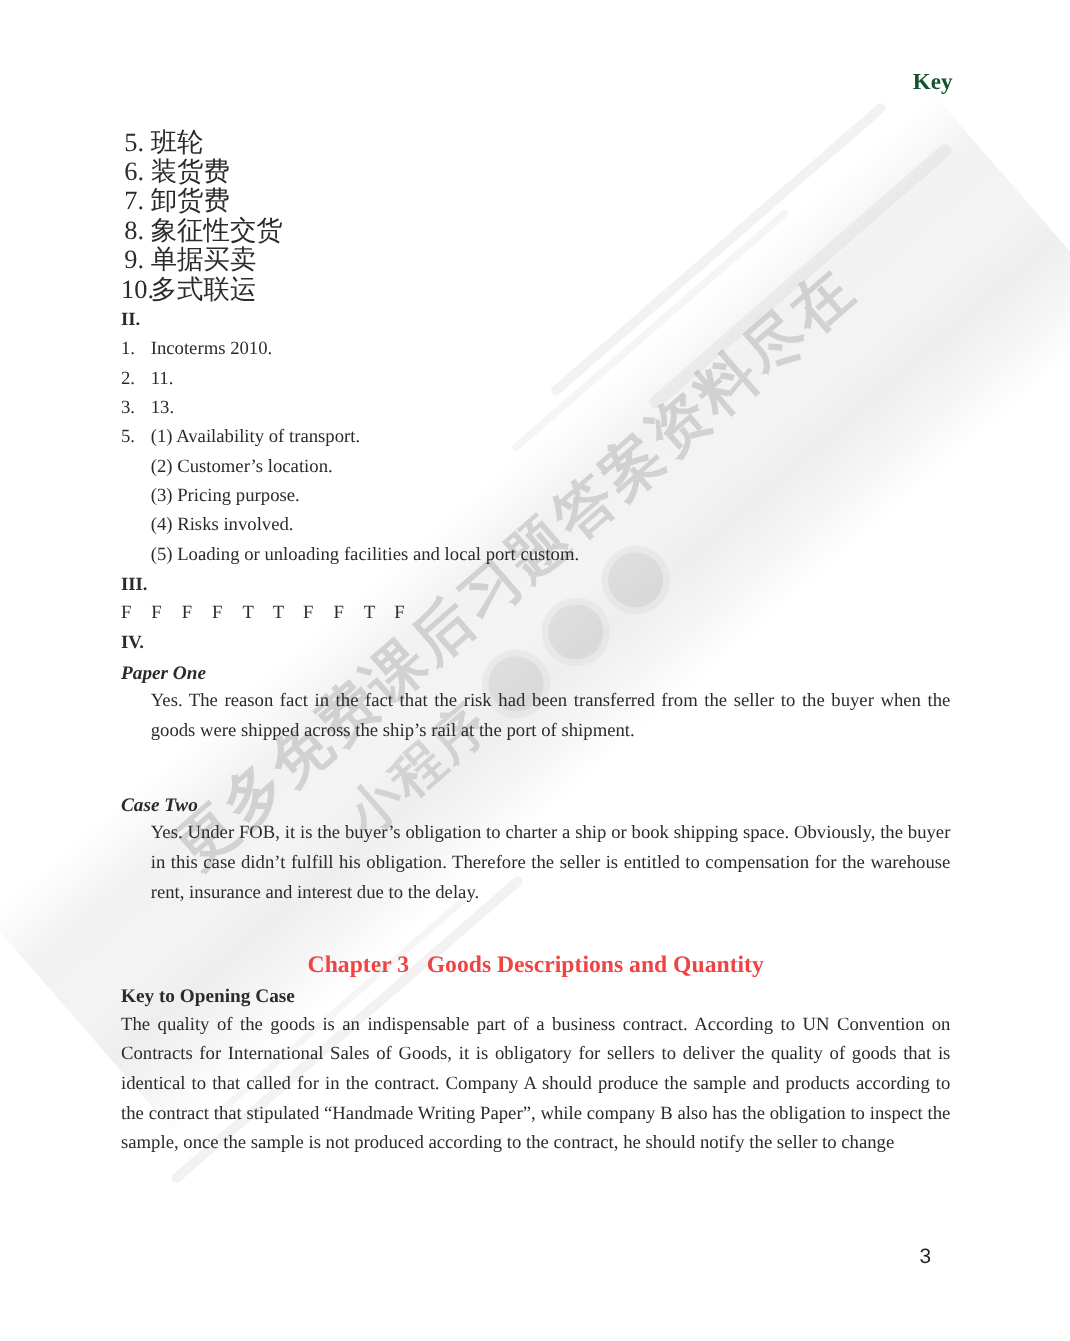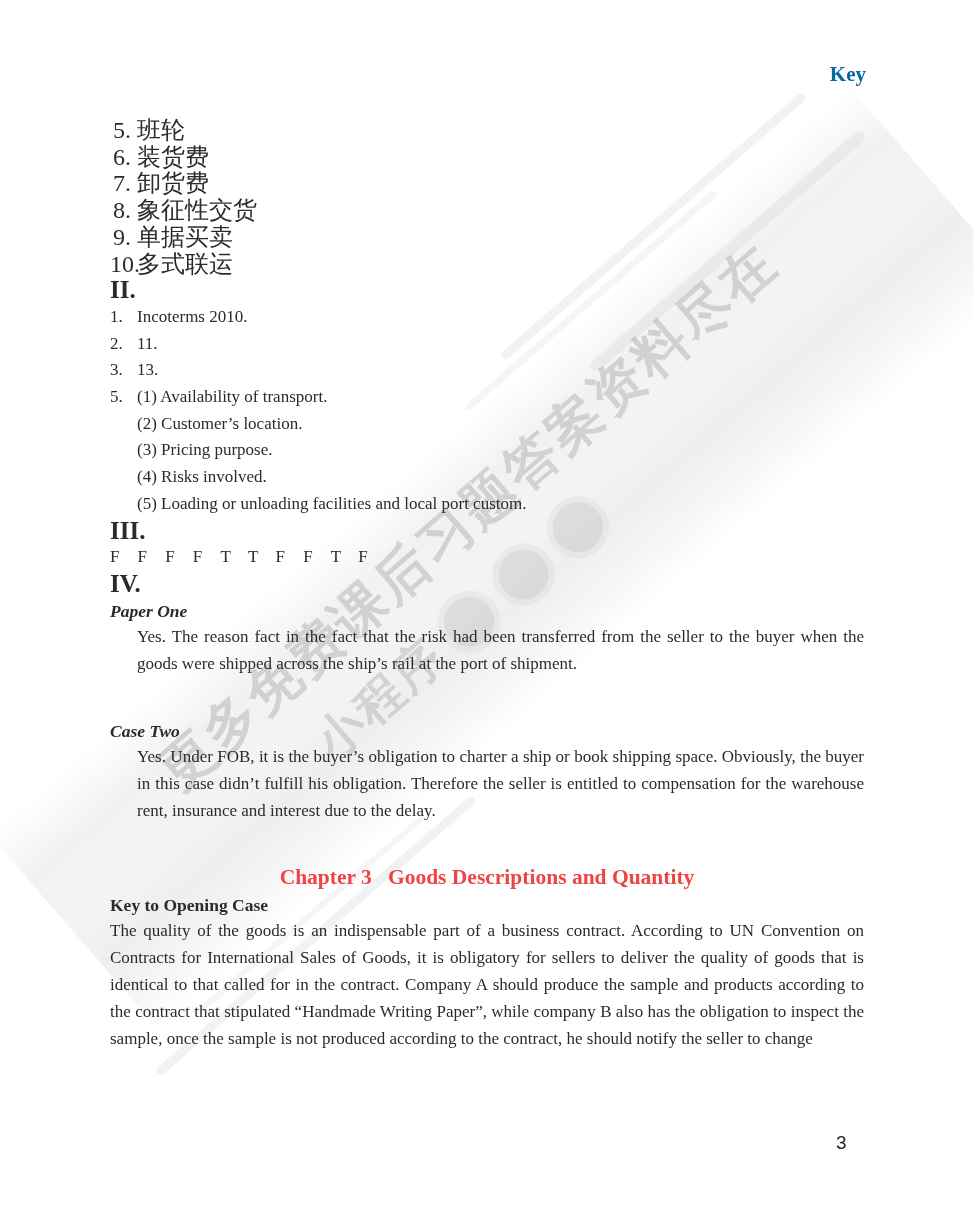--- a/index.html
+++ b/index.html
@@ -71,21 +71,21 @@
 
   
   .content {
     position:absolute; left:110px; top:117px; width:754px;
     font-size:17px; line-height:26.7px;
   }
   .row { white-space:nowrap; }
   .num  { display:inline-block; width:21px; text-align:right; margin-right:6px; }
   .num2 { display:inline-block; width:27px; text-align:left; }
   .vocab { font-size:24px; }
-  .sec-head { font-weight:bold; font-size:25px; }
+  .sec-head { font-weight:bold; font-size:17px; }
   .sub-item { padding-left:27px; }
   .tf-row { letter-spacing:0; }
   .tf { display:inline-block; width:27.6px; }
   .case-title { font-weight:bold; font-style:italic; font-size:17.5px; }
   .case-title.gap { margin-top:40px; }
   .case-text {
     margin:0 0 0 27px;
     text-align:justify;
   }
   .chapter-title {
@@ -117,21 +117,21 @@
     <div class="wm-streak s5"></div>
     <div class="wm-main">更多免费课后习题答案资料尽在</div>
     <div class="wm-sub">
       <span>小程序</span>
       <span class="wm-stamp"></span>
       <span class="wm-stamp"></span>
       <span class="wm-stamp"></span>
     </div>
   </div>
 
-  <div class="key-header accent" style="color: #0369a1;">Key</div>
+  <div class="key-header accent" style="color: #14532d;">Key</div>
 
   <main class="content">
 
     <div class="row vocab"><span class="num">5.</span><span>班轮</span></div>
     <div class="row vocab"><span class="num">6.</span><span>装货费</span></div>
     <div class="row vocab"><span class="num">7.</span><span>卸货费</span></div>
     <div class="row vocab"><span class="num">8.</span><span>象征性交货</span></div>
     <div class="row vocab"><span class="num">9.</span><span>单据买卖</span></div>
     <div class="row vocab"><span class="num">10.</span><span>多式联运</span></div>
 

